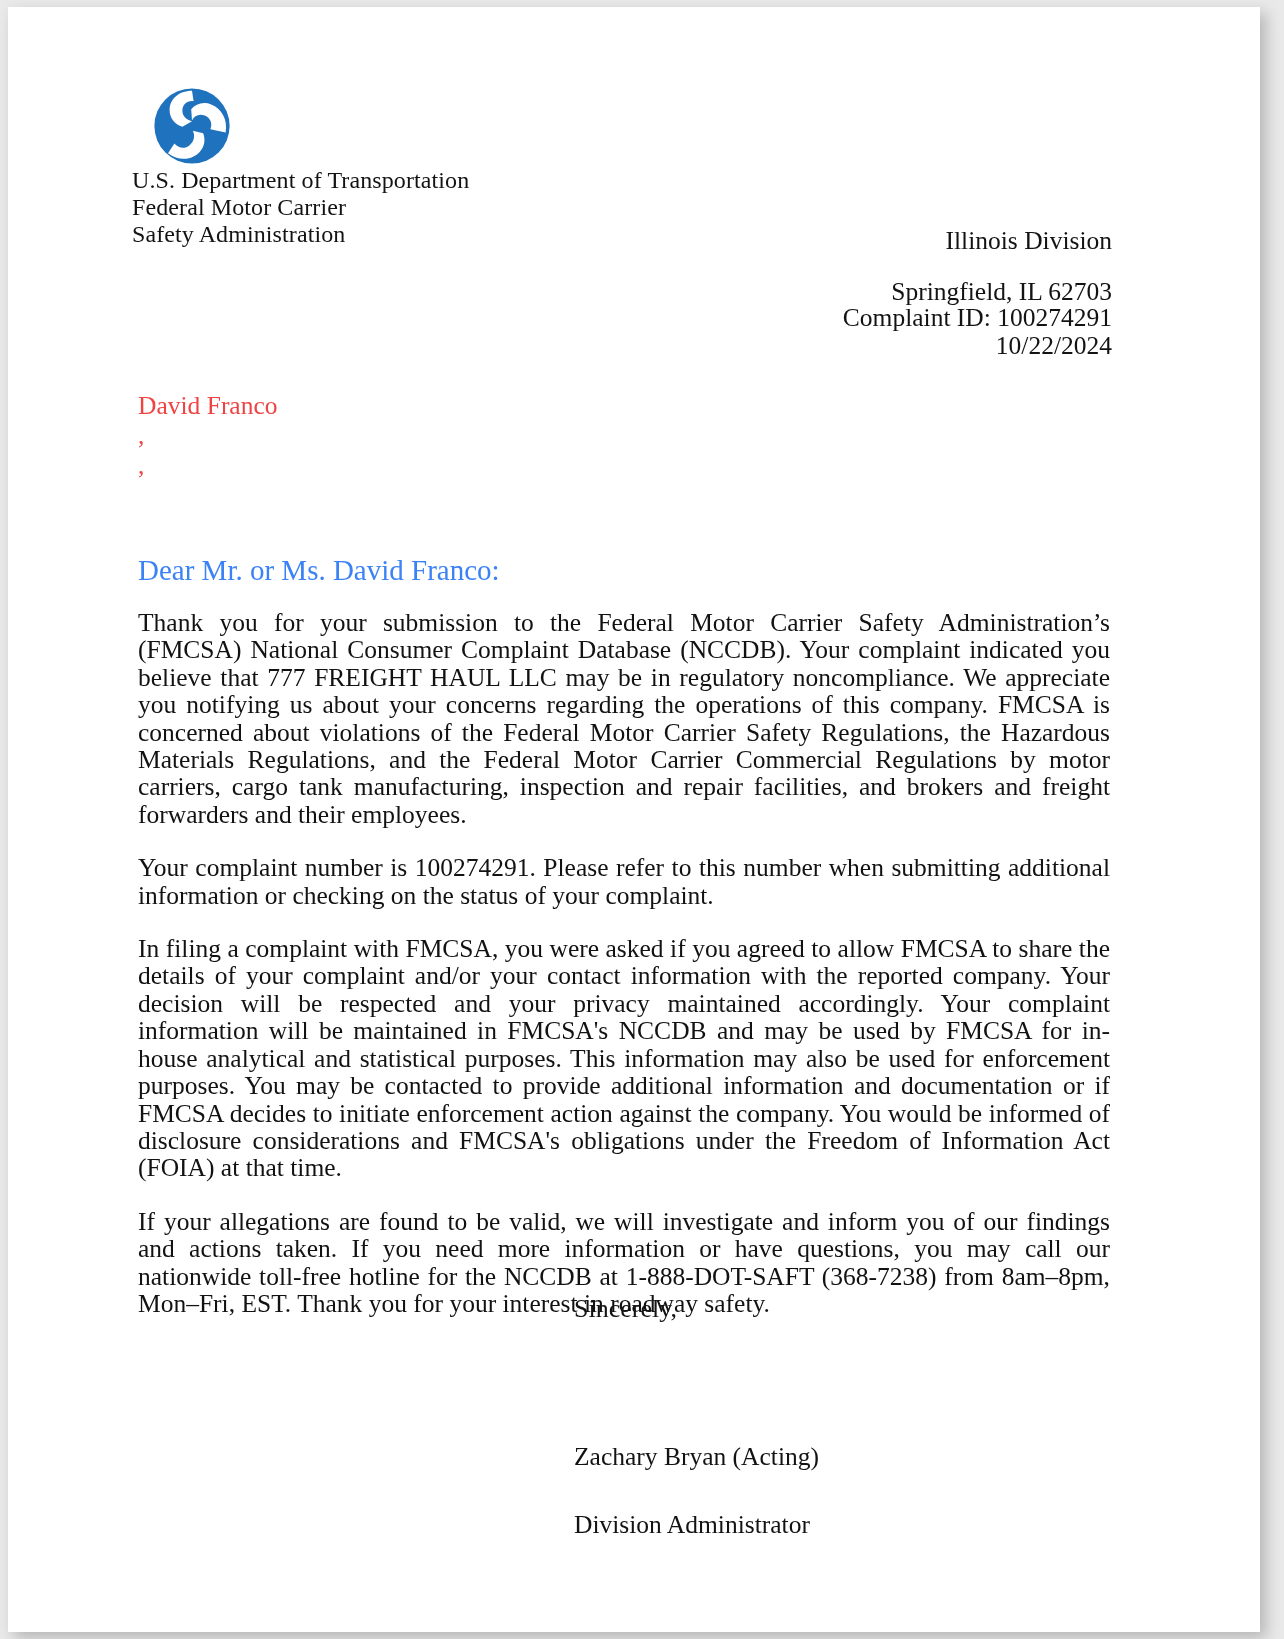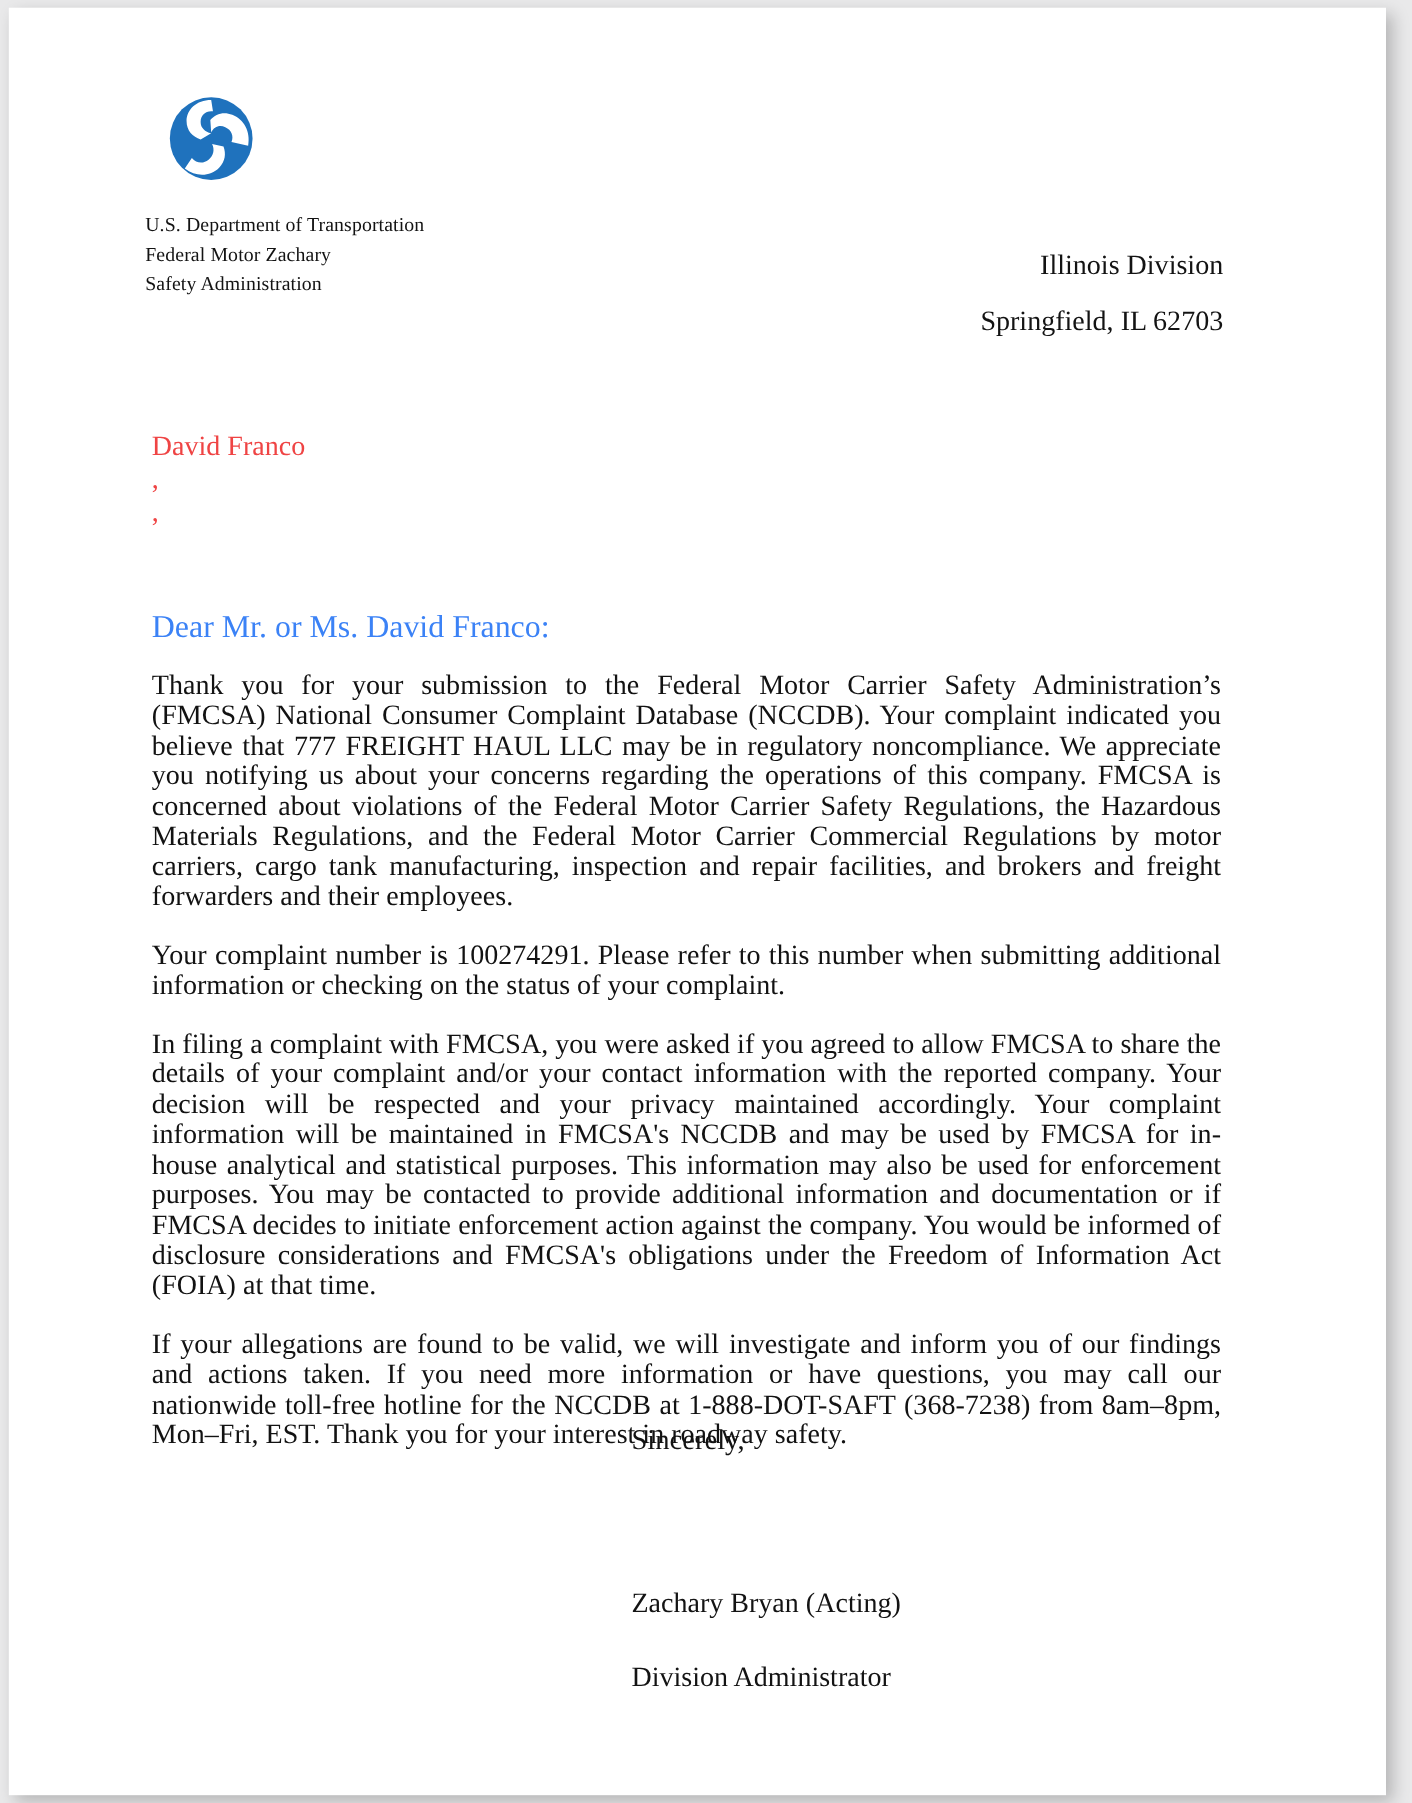--- a/index.html
+++ b/index.html
@@ -44,23 +44,23 @@
     top: 79px;
     width: 80px;
     height: 80px;
   }
   .logo-wrap svg { display: block; }
 
   
   .agency-block {
     position: absolute;
     left: 124px;
-    top: 184px;
+    top: 160px;
     width: 520px;
-    font-size: 18px;
+    font-size: 24px;
     line-height: 27px;
     color: #131313;
     letter-spacing: 0.1px;
   }
   .agency-block div { white-space: nowrap; }
 
   .division-block {
     position: absolute;
     right: 148px;
     top: 196px;
@@ -154,29 +154,33 @@
         <svg width="80" height="80" viewBox="0 0 100 100" aria-hidden="true">
           <circle cx="50" cy="50" r="47" fill="#1f72bd"></circle>
           <path d="M50 6 C33 6 22 17 22 30 C22 41 29 48 38 51 L50 44 C43 42 38 38 38 31 C38 23 44 18 52 19 Z" fill="#ffffff"></path>
           <path d="M92 58 C95 42 87 28 74 23 C64 19 55 22 49 29 L50 43 C53 37 59 34 66 37 C73 40 76 47 73 54 Z" fill="#ffffff"></path>
           <path d="M20 84 C33 94 49 93 59 83 C66 76 67 67 64 59 L51 56 C54 62 53 69 47 74 C41 79 33 78 28 72 Z" fill="#ffffff"></path>
         </svg>
       </div>
 
       <div class="agency-block">
         <div>U.S. Department of Transportation</div>
-        <div>Federal Motor Zachary</div>
+        <div>Federal Motor Carrier</div>
         <div>Safety Administration</div>
       </div>
 
       <div class="division-block">
         <div>Illinois Division</div>
         <div>Springfield, IL 62703</div>
       </div>
 
+      <div class="meta-block">
+        <div>Complaint ID: 100274291</div>
+        <div>10/22/2024</div>
+      </div>
 
       <div class="recipient-block">
         <div class="r-line">David Franco</div>
         <div class="r-line">,</div>
         <div class="r-line">,</div>
       </div>
 
       <div class="salutation">Dear Mr. or Ms. David Franco:</div>
 
       <div class="body-block">

